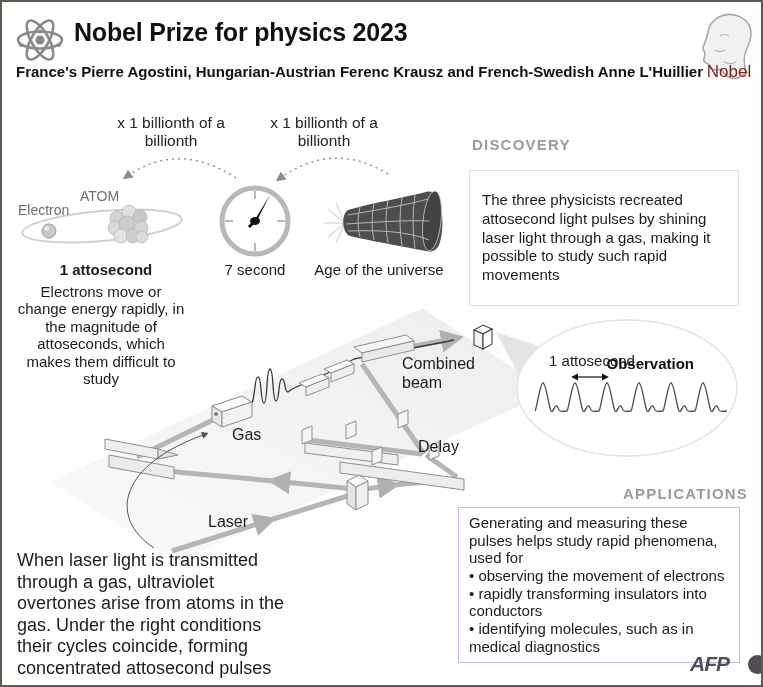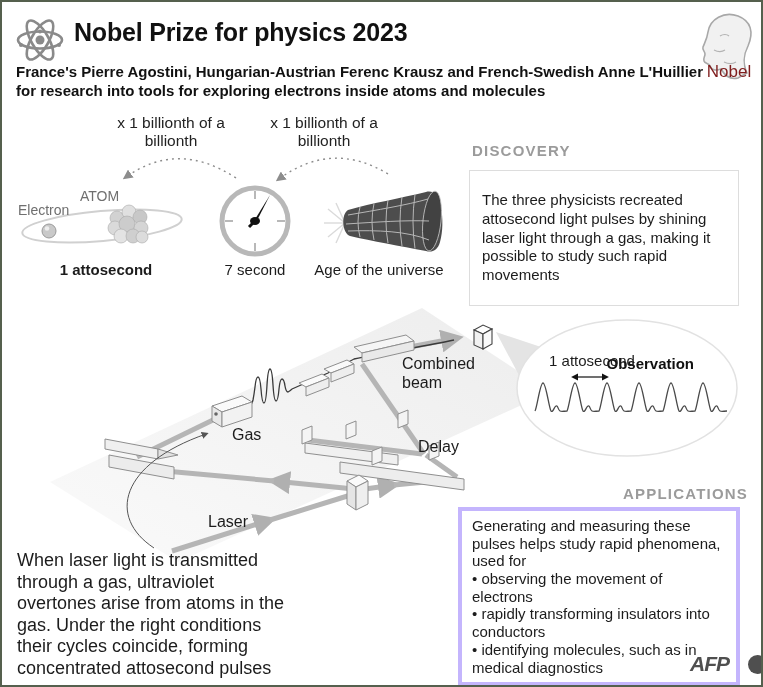--- a/index.html
+++ b/index.html
@@ -15,33 +15,33 @@
   .nobel-label{left:696px;top:60px;width:62px;text-align:center;font-size:17px;color:#7f1d1d;}
   .mult{width:118px;text-align:center;font-size:15.5px;color:#222;line-height:1.15;}
   .mult1{left:110px;top:112px;}
   .mult2{left:263px;top:112px;}
   .cap{font-size:15px;text-align:center;color:#1c1c1c;}
   .cap-atto{left:38px;top:259px;width:132px;font-weight:bold;}
   .cap-sec{left:203px;top:259px;width:100px;}
   .cap-uni{left:303px;top:259px;width:148px;}
   .ts-desc{left:14px;top:281px;width:170px;text-align:center;font-size:15px;line-height:1.16;color:#1c1c1c;}
   .sec-head{font-size:15px;letter-spacing:1.2px;color:#9b9b9b;font-weight:bold;}
-  .disc-head{left:470px;top:140px;}
+  .disc-head{left:470px;top:134px;}
   .disc-box{left:467px;top:168px;width:270px;box-sizing:border-box;border:1px solid #ddd;
             padding:20px 12px;font-size:15px;line-height:1.25;color:#1c1c1c;background:#fff;}
   .lbl{font-size:16px;color:#1c1c1c;}
   .lbl-gas{left:230px;top:424px;}
   .lbl-combined{left:400px;top:353px;width:100px;line-height:1.18;}
   .lbl-delay{left:416px;top:436px;}
   .lbl-laser{left:206px;top:511px;}
   .obs-head{left:560px;top:329px;width:132px;text-align:right;font-weight:bold;font-size:15px;color:#111;margin-top:24px;}
   .obs-atto{left:528px;top:350px;width:124px;text-align:center;font-size:15px;color:#1c1c1c;}
   .exp-caption{left:15px;top:548px;width:278px;font-size:18px;line-height:1.2;color:#1c1c1c;}
   .app-head{left:500px;top:483px;width:246px;text-align:right;}
-  .app-box{left:456px;top:505px;width:282px;box-sizing:border-box;border:4px solid #c4b5fd;
+  .app-box{left:456px;top:505px;width:282px;box-sizing:border-box;border:1px solid #c4b5fd;
            padding:6px 10px;font-size:15px;line-height:1.18;color:#1c1c1c;background:#fff;}
   .afp{left:688px;top:650px;display:flex;align-items:center;gap:19px;}
   .afp-text{font-size:21px;font-weight:bold;font-style:italic;color:#4f4f4f;letter-spacing:-1px;}
   .afp-dot{width:19px;height:19px;border-radius:50%;background:#4f4f4f;}
 </style>
 </head>
 <body>
 
 <div class="frame">
 
@@ -221,35 +221,35 @@
                c 2,-3 5,-28 8,-28 c 3,0 6,25 8,28 c 2,2 3,-4 5,-5 c 2,-1 2,4 4,5 c 2,1 4,0 7,0
                c 2,-3 5,-28 8,-28 c 3,0 6,25 8,28 c 2,2 3,-4 5,-5 c 2,-1 2,4 4,5 c 2,1 4,0 7,0
                c 2,-3 5,-28 8,-28 c 3,0 6,25 8,28 c 2,2 3,-4 5,-5 c 2,-1 2,4 4,5 c 2,1 4,0 7,0"></path>
     </g>
   </svg>
 
   <div class="abs title">Nobel Prize for physics 2023</div>
 
   <div class="abs subtitle">
     <div>France's Pierre Agostini, Hungarian-Austrian Ferenc Krausz and French-Swedish Anne L'Huillier</div>
-    <div>for research into tools for exploring electrons inside atoms and molecules</div>
   </div>
 
   <div class="abs nobel-label">Nobel</div>
 
   <div class="abs mult mult1">x 1 billionth of a billionth</div>
   <div class="abs mult mult2">x 1 billionth of a billionth</div>
 
   <div class="abs" style="left:78px;top:186px;font-size:14px;color:#6f6f6f;">ATOM</div>
   <div class="abs" style="left:16px;top:200px;font-size:14px;color:#6f6f6f;">Electron</div>
 
   <div class="abs cap cap-atto">1 attosecond</div>
   <div class="abs cap cap-sec">7 second</div>
   <div class="abs cap cap-uni">Age of the universe</div>
 
+  <div class="abs ts-desc">Electrons move or change energy rapidly, in the magnitude of attoseconds, which makes them difficult to study</div>
 
   <div class="abs sec-head disc-head">DISCOVERY</div>
   <div class="abs disc-box">The three physicists recreated attosecond light pulses by shining laser light through a gas, making it possible to study such rapid movements</div>
 
   <div class="abs lbl lbl-gas">Gas</div>
   <div class="abs lbl lbl-combined">Combined beam</div>
   <div class="abs lbl lbl-delay">Delay</div>
   <div class="abs lbl lbl-laser">Laser</div>
 
   <div class="abs obs-head">Observation</div>

